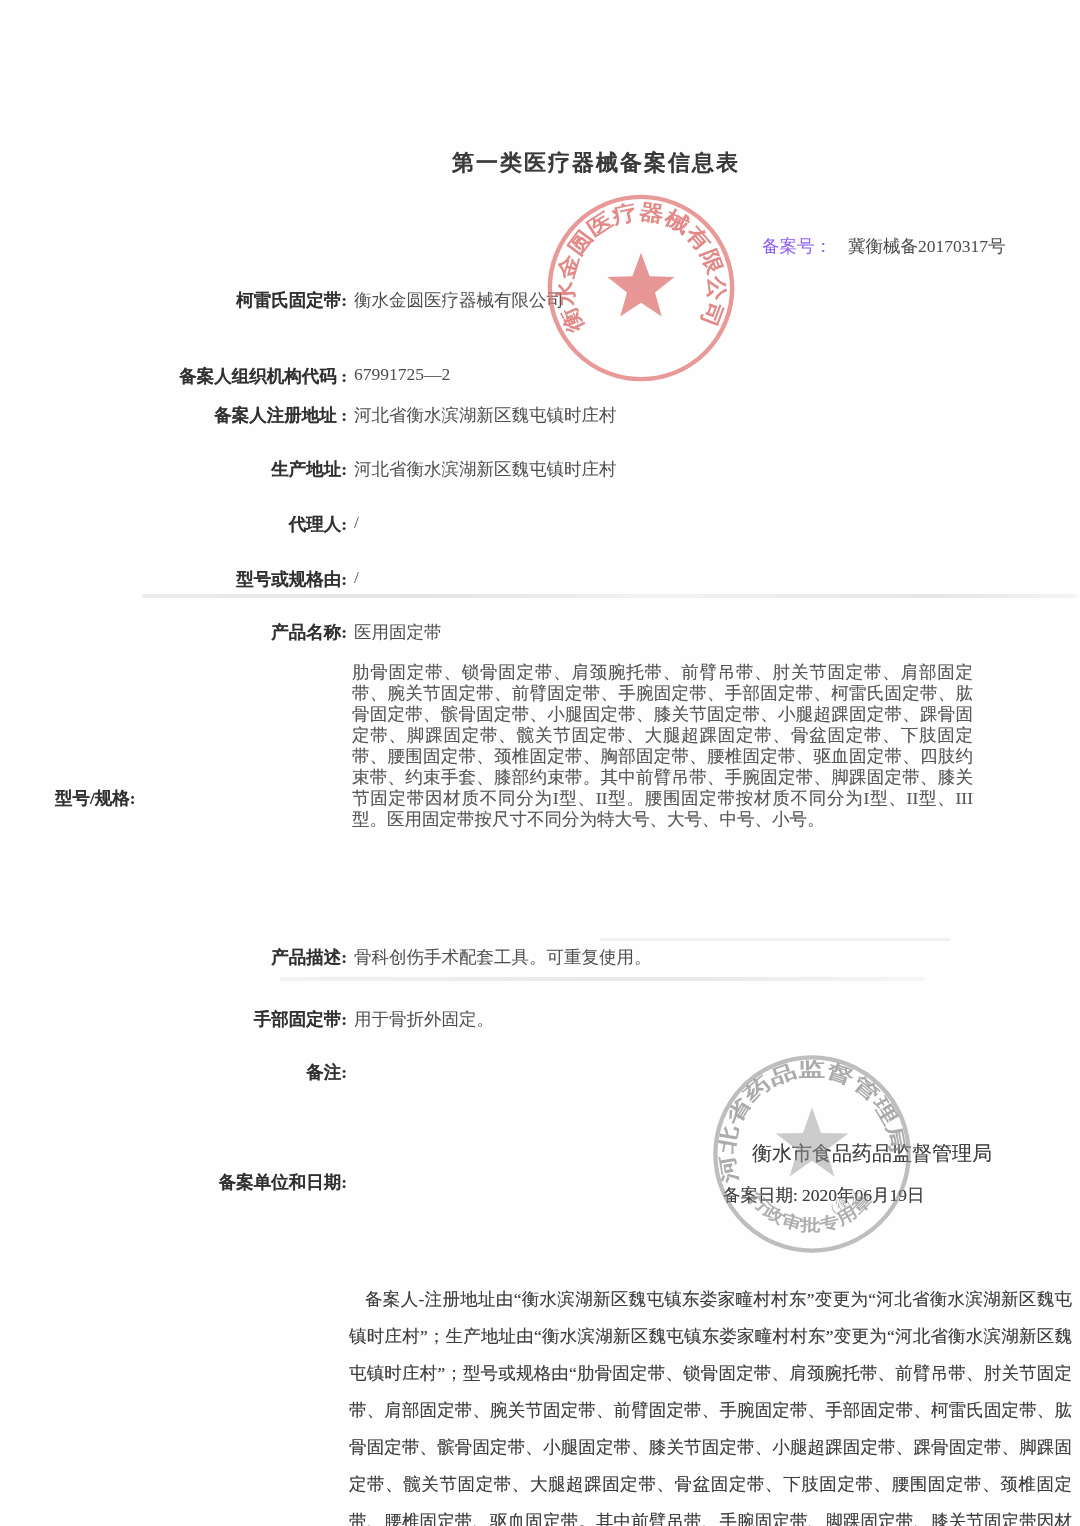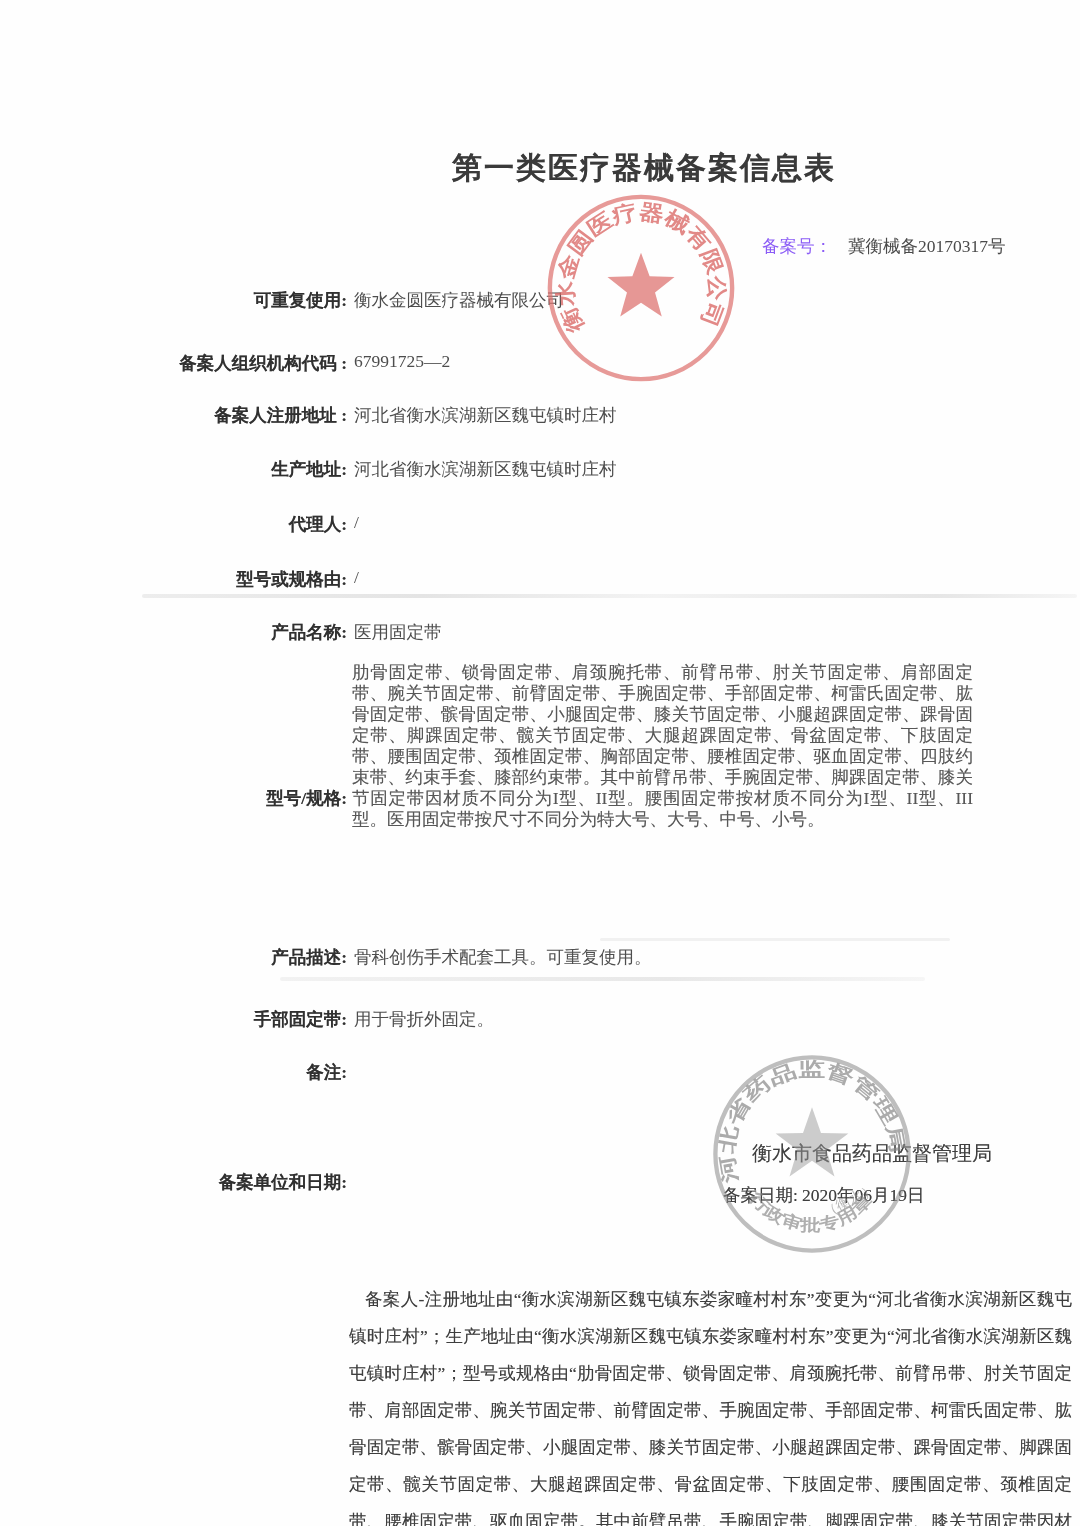--- a/index.html
+++ b/index.html
@@ -7,41 +7,41 @@
   body {
     position:relative;
     background:#fefefe;
     overflow:hidden;
     font-family:"Liberation Serif","DejaVu Serif",serif;
     color:#454545;
   }
   .abs { position:absolute; }
   .doc-title {
     left:452px; top:148px;
-    font-size:30px; font-weight:700; letter-spacing:2px;
+    font-size:22px; font-weight:700; letter-spacing:2px;
     color:#3a3a3a;
     text-shadow:0 0 0.6px rgba(70,70,70,.55);
   }
   .filing-no { left:762px; top:234px; font-size:17.5px; color:#4a4a4a; }
   .filing-no .lbl { margin-right:16px; color:#8b5cf6; }
   .row { left:55px; width:1010px; font-size:17.5px; }
   .row .lbl {
     display:inline-block; width:292px; text-align:right;
     font-weight:700; color:#303030; vertical-align:top;
     text-shadow:0 0 0.5px rgba(50,50,50,.5);
   }
   .row .val { margin-left:7px; color:#4d4d4d; }
   .r-name      { top:288px; }
-  .r-orgcode   { top:351px; }
+  .r-orgcode   { top:364px; }
   .r-regaddr   { top:403px; }
   .r-prodaddr  { top:457px; }
   .r-agent     { top:512px; }
   .r-agentaddr { top:567px; }
   .r-prodname  { top:620px; }
-  .r-spec-label{ left:55px; top:786px; width:292px; text-align:right;
+  .r-spec-label{ left:55px; top:786px; width:292px; text-align:left;
                  font-size:17.5px; font-weight:700; color:#303030;
                  text-shadow:0 0 0.5px rgba(50,50,50,.5); }
   .spec-value {
     left:352px; top:662px; width:621px;
     font-size:17.5px; line-height:21px;
     text-align:justify; color:#575757;
     text-shadow:0 0 0.5px rgba(90,90,90,.4);
   }
   .r-desc      { top:945px; }
   .r-use       { top:1007px; }
@@ -76,21 +76,21 @@
 <div class="abs scan-line b"></div>
 <div class="abs scan-line c"></div>
 
 <div class="abs doc-title">第一类医疗器械备案信息表</div>
 
 <div class="abs filing-no">
   <span class="lbl">备案号：</span><span>冀衡械备20170317号</span>
 </div>
 
 <div class="abs row r-name">
-  <span class="lbl">可重复使用:</span><span class="val">衡水金圆医疗器械有限公司</span>
+  <span class="lbl">柯雷氏固定带:</span><span class="val">衡水金圆医疗器械有限公司</span>
 </div>
 <div class="abs row r-orgcode">
   <span class="lbl">备案人组织机构代码 :</span><span class="val">67991725—2</span>
 </div>
 <div class="abs row r-regaddr">
   <span class="lbl">备案人注册地址 :</span><span class="val">河北省衡水滨湖新区魏屯镇时庄村</span>
 </div>
 <div class="abs row r-prodaddr">
   <span class="lbl">生产地址:</span><span class="val">河北省衡水滨湖新区魏屯镇时庄村</span>
 </div>

